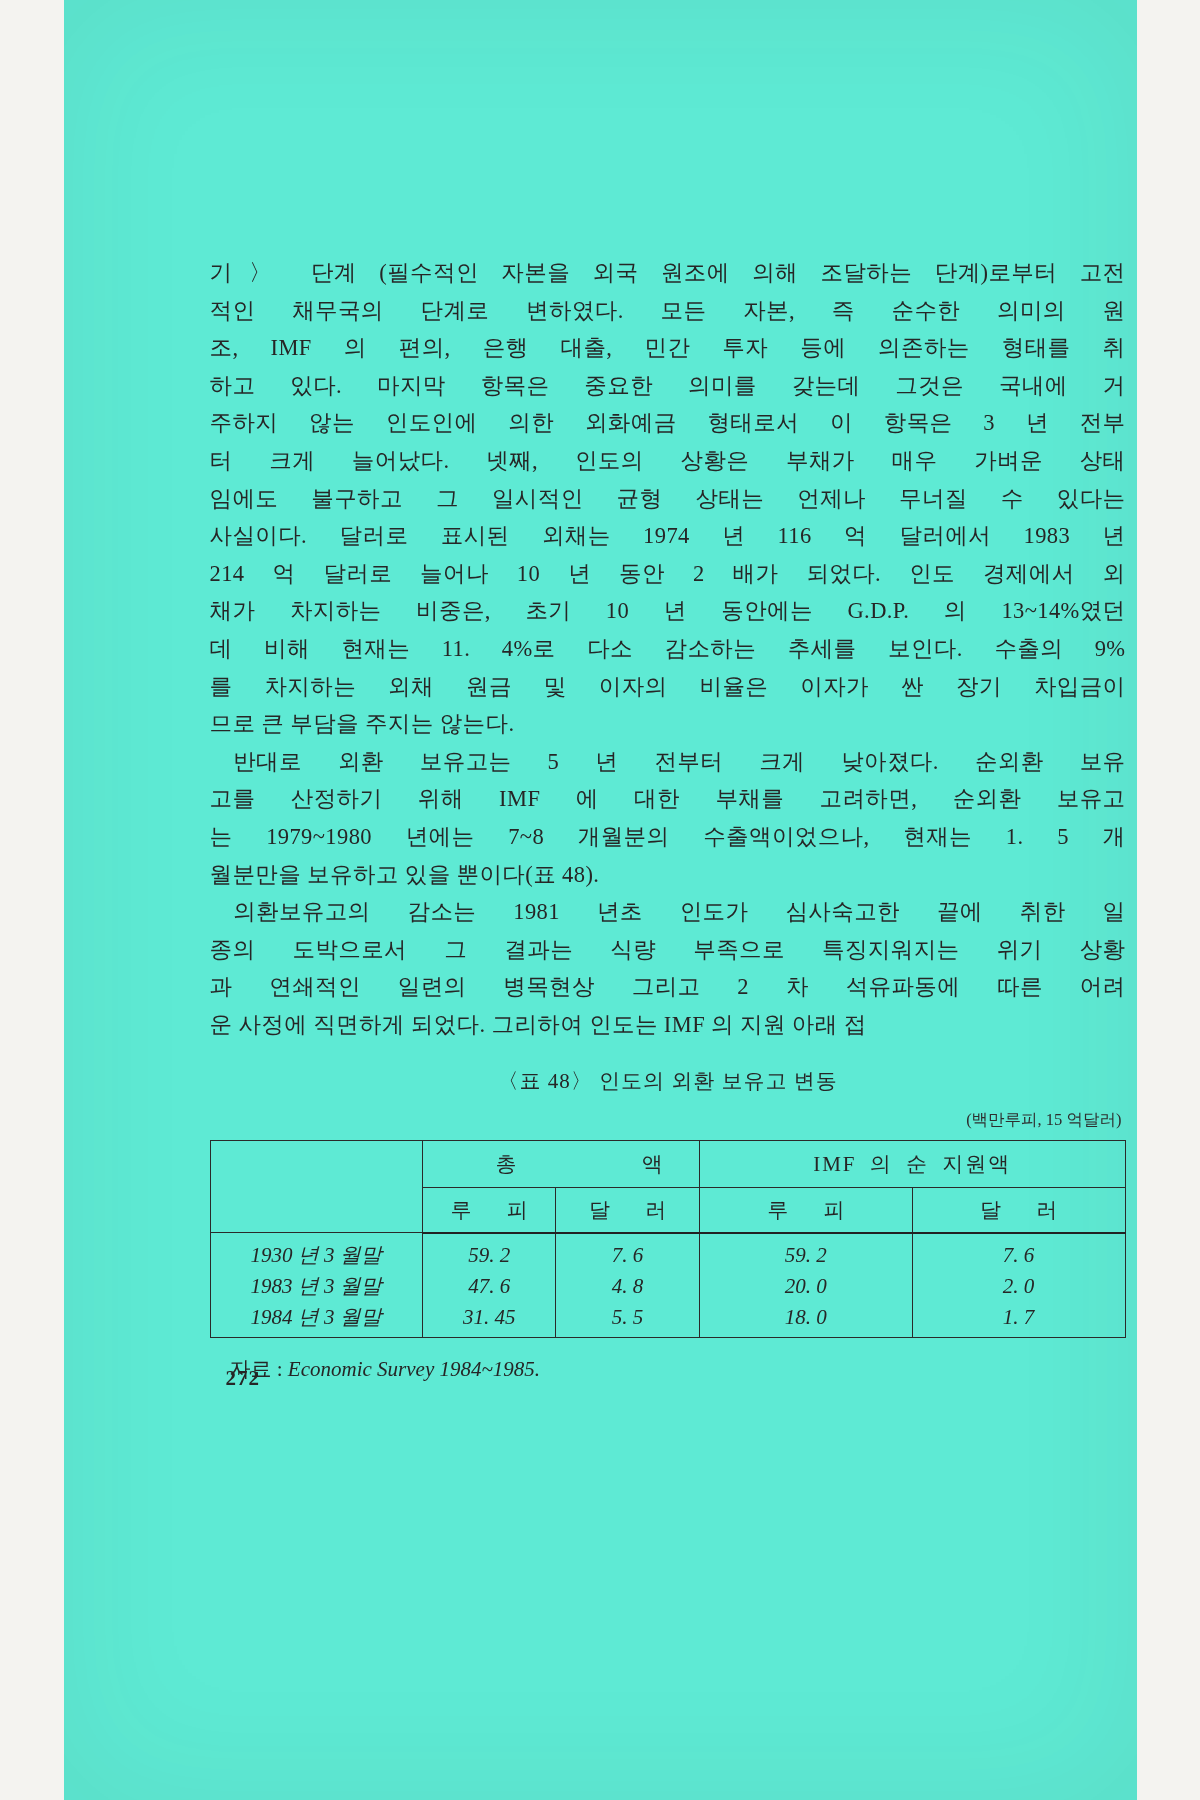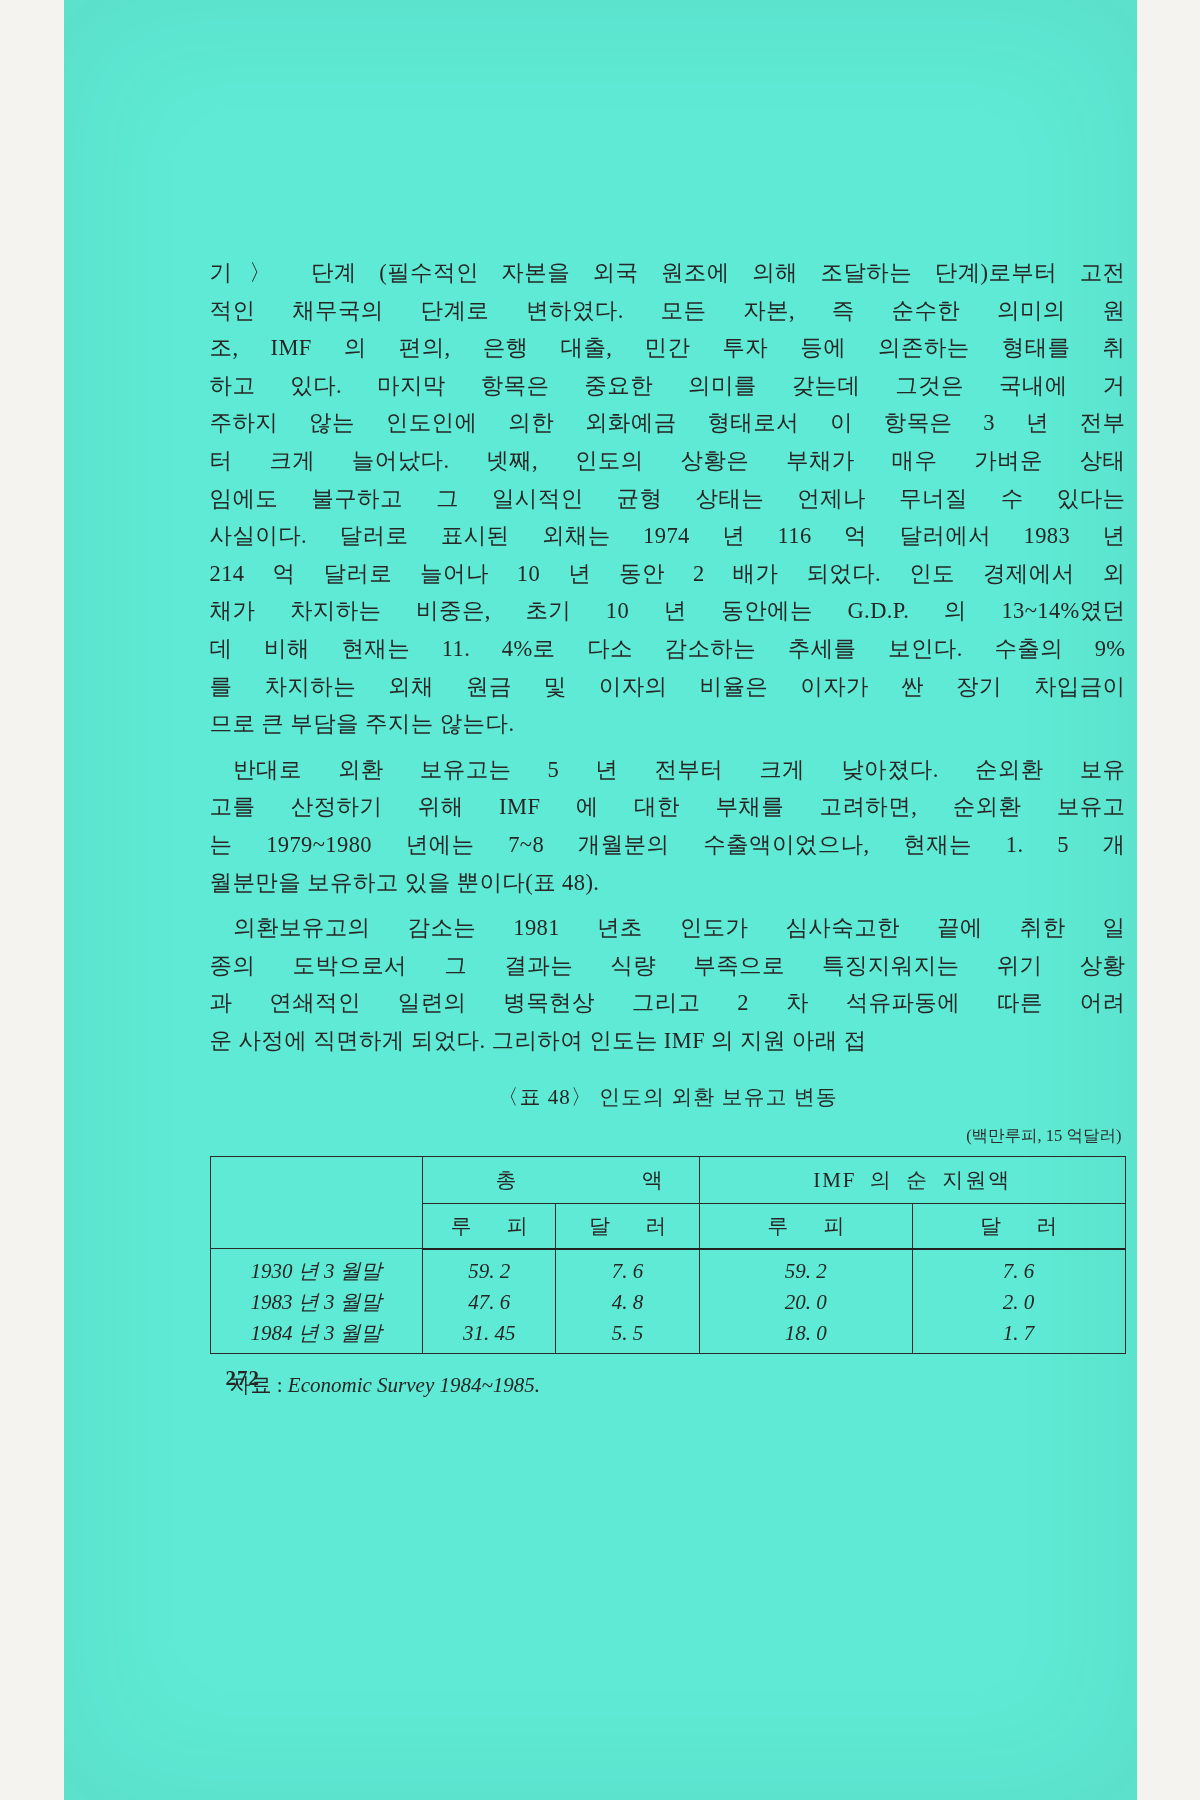--- a/index.html
+++ b/index.html
@@ -24,21 +24,21 @@
   .para { }
   .line {
     font-size: 22.5px;
     line-height: 37.6px;
     letter-spacing: 0.4px;
     text-align: justify;
     text-align-last: justify;
     white-space: normal;
   }
   .line.last { text-align-last: left; }
-  .para.indent .line:first-child { text-indent: 1.05em; margin-top: 8px; }
+  .para.indent .line:first-child { text-indent: 1.05em; }
 
   .table-block { margin-top: 24px; }
   .table-title {
     text-align: center;
     font-size: 21px;
     letter-spacing: 1px;
     margin-bottom: 14px;
   }
   .unit-note {
     text-align: right;

